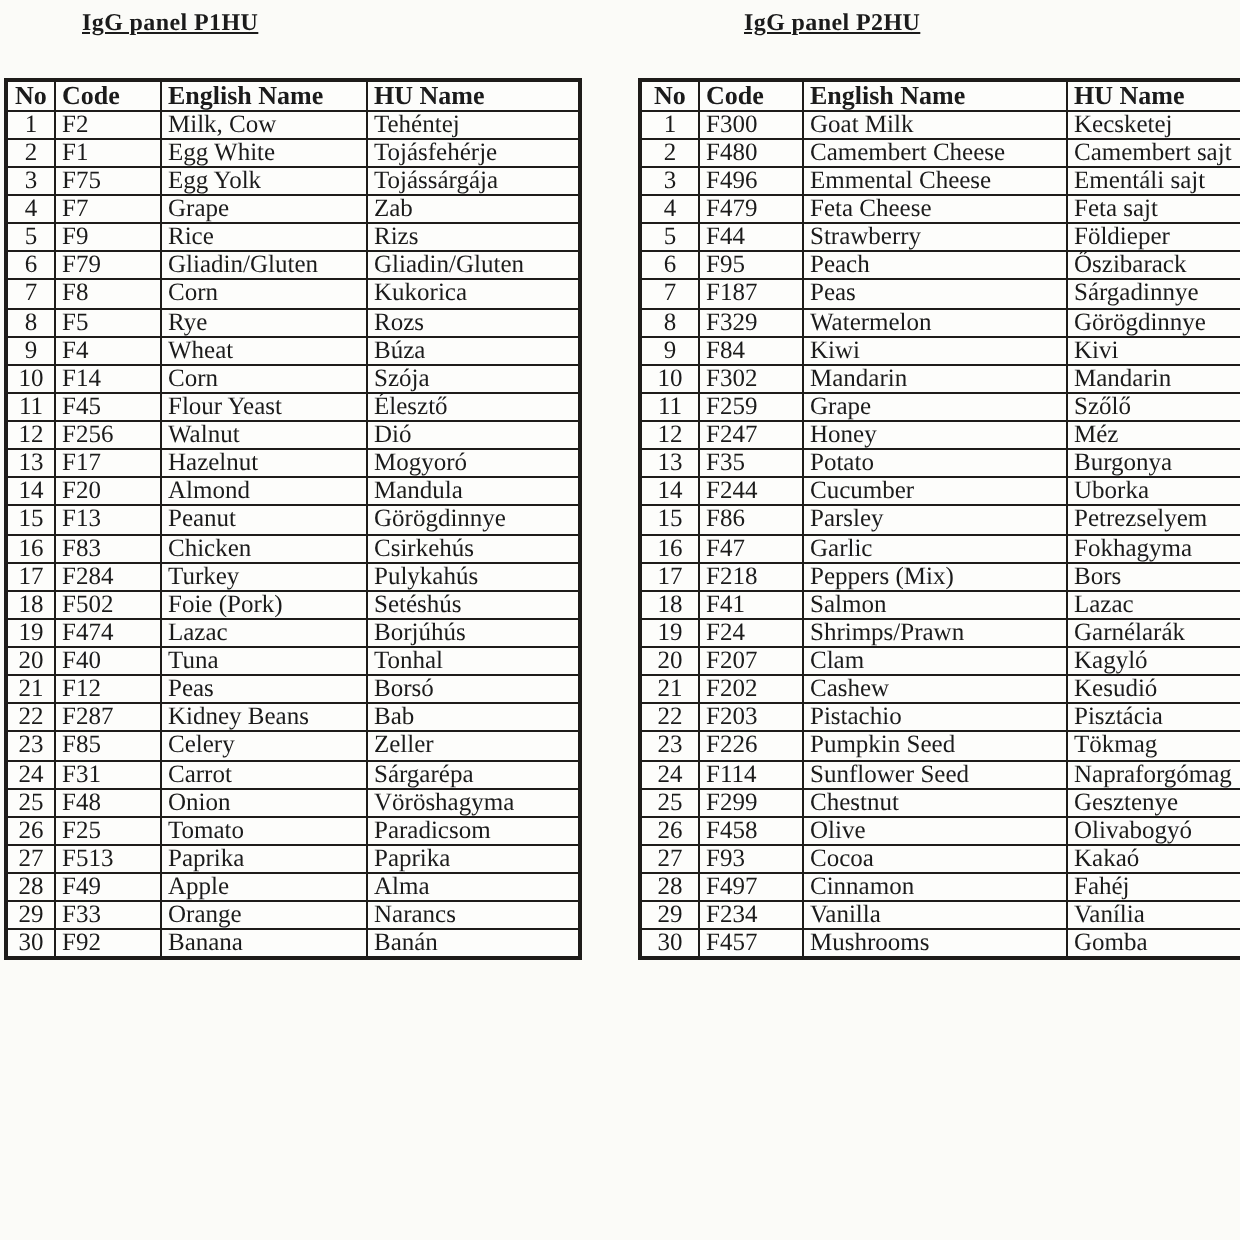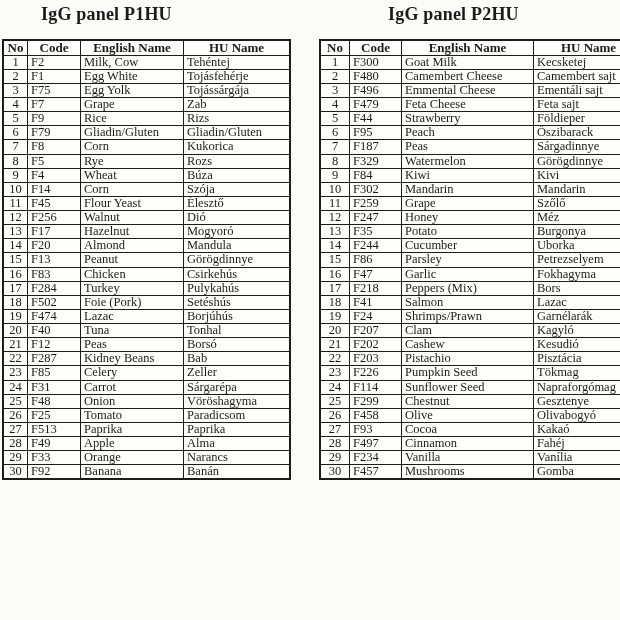--- a/index.html
+++ b/index.html
@@ -11,27 +11,28 @@
     height: 620px;
     background: #fbfbf8;
     font-family: "Liberation Serif", serif;
     color: #1b1b1b;
     position: relative;
     overflow: hidden;
   }
   .panel-title {
     position: absolute;
     top: 4px;
-    font-size: 18px;
+    font-size: 12px;
     font-weight: bold;
     letter-spacing: 0.2px;
     white-space: nowrap;
+    text-decoration: underline;
   }
   .title-1 { left: 41px; }
-  .title-2 { left: 388px; }
+  .title-2 { left: 372px; }
 
   table.igg {
     position: absolute;
     top: 39px;
     border-collapse: collapse;
     table-layout: fixed;
     height: 437px;
     background: #fdfdfb;
   }
   table.t1 { left: 2px;   width: 262px; }
@@ -42,21 +43,21 @@
     font-size: 12.5px;
     line-height: 1.05;
     padding: 0 3px;
     overflow: hidden;
     white-space: nowrap;
     vertical-align: middle;
   }
   table.igg { border: 2px solid #1e1c1a; }
   table.igg th {
     font-weight: bold;
-    text-align: center;
+    text-align: left;
     font-size: 13px;
   }
   table.igg th.col-no, table.igg td.col-no {
     text-align: center;
     padding: 0 1px;
   }
   
   .t1 .w-no  { width: 21px; }
   .t1 .w-code{ width: 46px; }
   .t1 .w-en  { width: 96px; }

